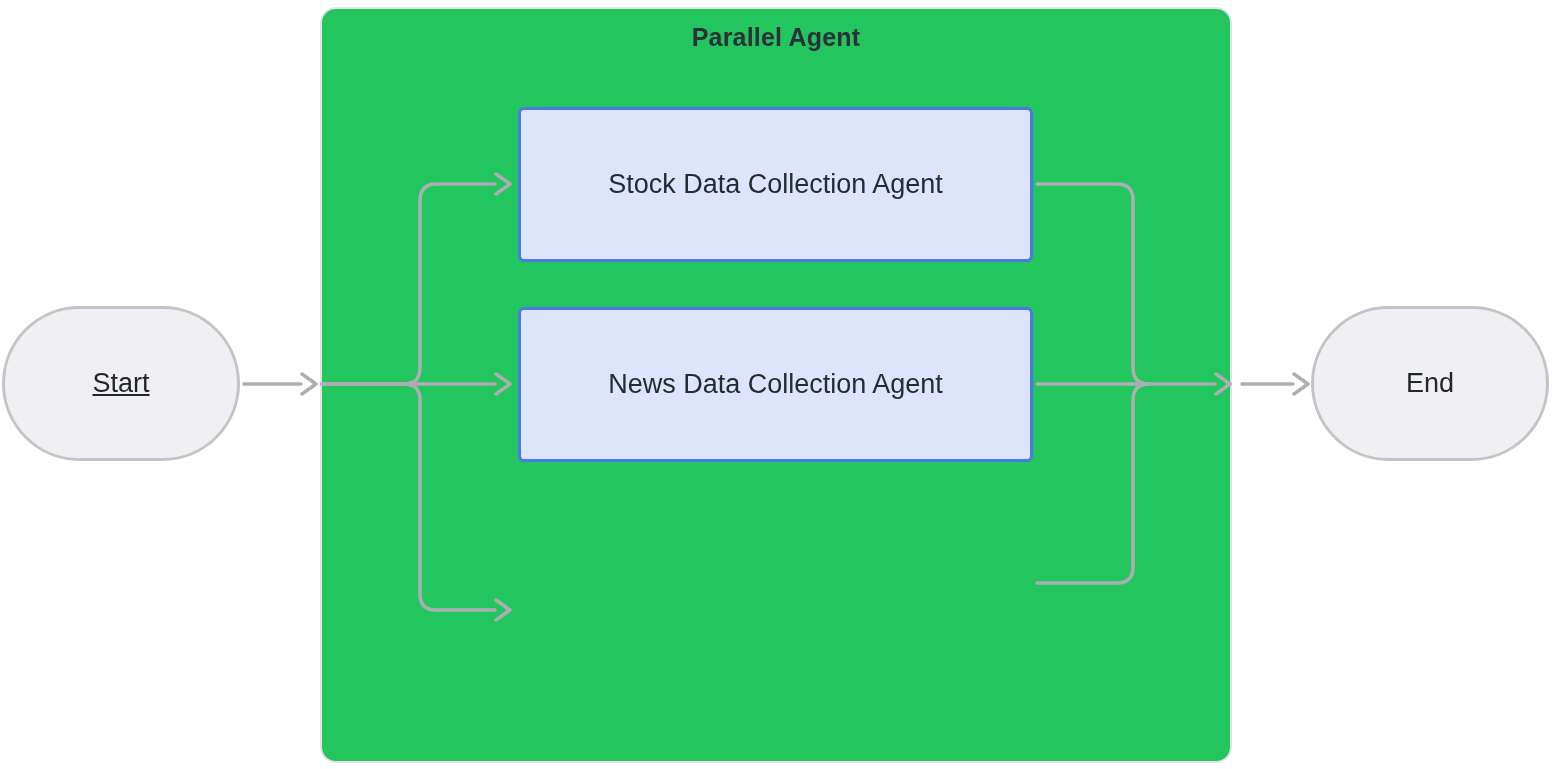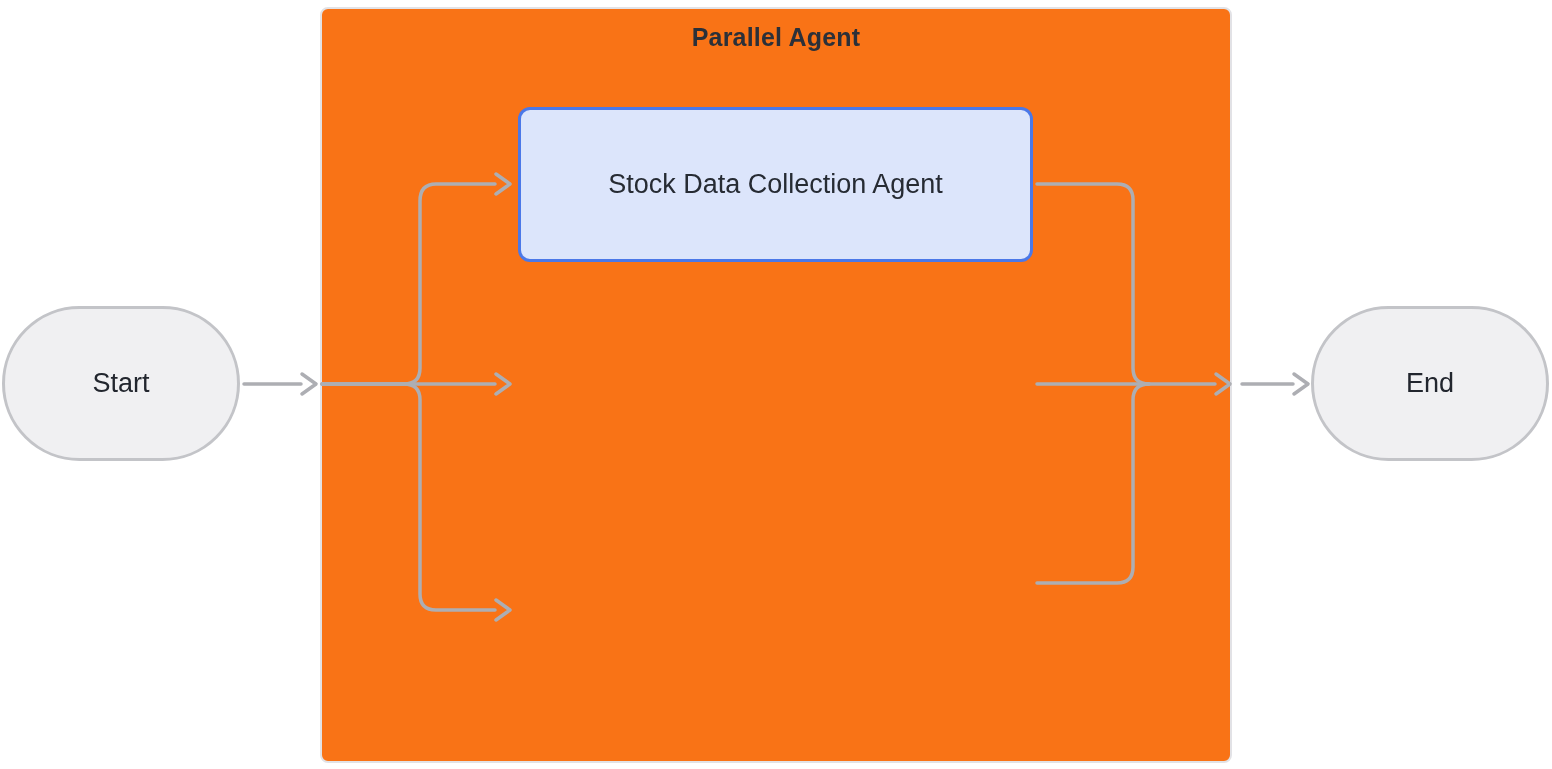--- a/index.html
+++ b/index.html
@@ -22,22 +22,22 @@
     pointer-events: none;
   }
   .group {
     position: absolute;
     left: 320px;
     top: 7px;
     width: 912px;
     height: 756px;
     box-sizing: border-box;
     border: 2px solid #e2e2e6;
-    border-radius: 8px;
-    background: #f97316;
+    border-radius: 16px;
+    background: #22c55e;
     padding-left: 40px;
   }
   .group-title {
     position: absolute;
     top: 14px;
     left: 0;
     width: 100%;
     text-align: center;
     font-size: 25px;
     font-weight: bold;
@@ -54,29 +54,29 @@
     color: #22262e;
     text-align: center;
   }
   .terminal {
     width: 238px;
     height: 155px;
     background: #f0f0f2;
     border: 3px solid #c3c4c8;
     border-radius: 999px;
   }
-  .terminal.start { left: 2px;    top: 306px; }
+  .terminal.start { left: 2px;    top: 306px; text-decoration: underline; }
   .terminal.end   { left: 1311px; top: 306px; text-align: center; }
   .agent {
     left: 518px;
     width: 515px;
     height: 155px;
     background: #dce5fb;
     border: 3px solid #4b78e8;
-    border-radius: 12px;
+    border-radius: 6px;
     color: #262b33;
   }
   .agent.a0 { top: 107px; }
   .agent.a1 { top: 307px; }
   .agent.a2 { top: 507px; }
 </style>
 </head>
 <body>
 
 <div class="canvas">
@@ -103,18 +103,21 @@
     </g>
   </svg>
 
   <div class="node terminal start">
     <span>Start</span>
   </div>
 
   <div class="node agent a0">
     <span>Stock Data Collection Agent</span>
   </div>
+  <div class="node agent a1">
+    <span>News Data Collection Agent</span>
+  </div>
 
   <div class="node terminal end">
     <span>End</span>
   </div>
 
 </div>
 
 </body></html>

